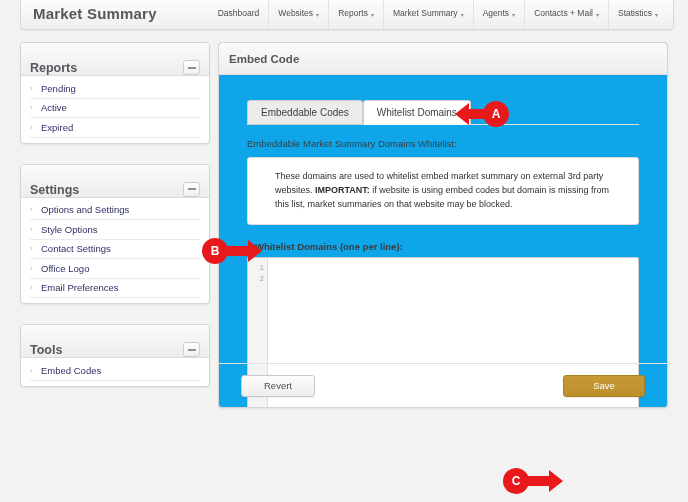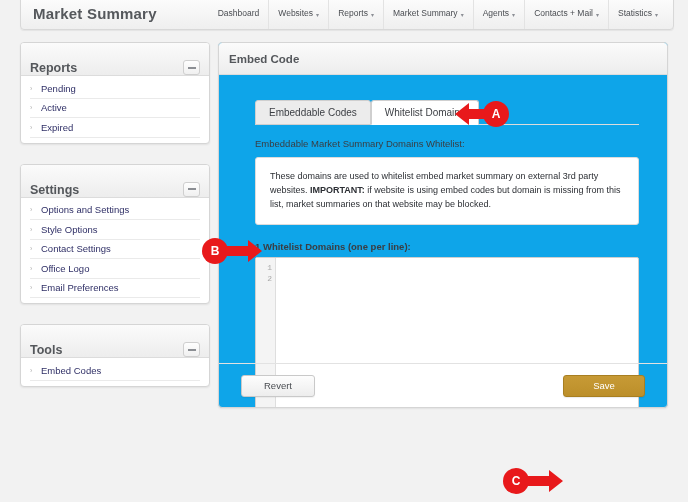--- a/index.html
+++ b/index.html
@@ -98,21 +98,21 @@
     overflow: hidden;
   }
   .main-head {
     height: 32px;
     background: linear-gradient(#fbfbfb, #ededed);
     border-bottom: 1px solid #dcdcdc;
     display: flex; align-items: center; padding: 0 10px;
   }
   .main-title { font-size: 11.5px; font-weight: bold; color: #54575b; }
 
-  .main-body { padding: 24px 28px 0 28px; position: relative; margin-left: 8px; }
+  .main-body { padding: 24px 28px 0 28px; position: relative; }
 
   
   .tabs { display: flex; align-items: flex-end; position: relative; }
   .tab {
     font-size: 10px; color: #3c3f44;
     padding: 6px 13px 6px 13px;
     border: 1px solid #cfcfcf;
     border-radius: 3px 3px 0 0;
     background: #ececec;
     position: relative; top: 1px;
@@ -130,21 +130,21 @@
 
   .field-label {
     font-size: 9.5px; color: #3a3d42;
     margin: 13px 0 8px 0;
   }
   .field-label.bold { font-weight: bold; margin-top: 16px; margin-bottom: 5px; }
 
   .infobox {
     border: 1px solid #dcdcdc;
     border-radius: 3px;
-    padding: 12px 14px;
+    padding: 12px 27px;
     font-size: 9px; line-height: 1.55;
     color: #2c2f34;
     background: #fff;
   }
   .infobox b { font-weight: bold; }
 
   
   .editor {
     border: 1px solid #cfcfcf;
     border-radius: 2px;

